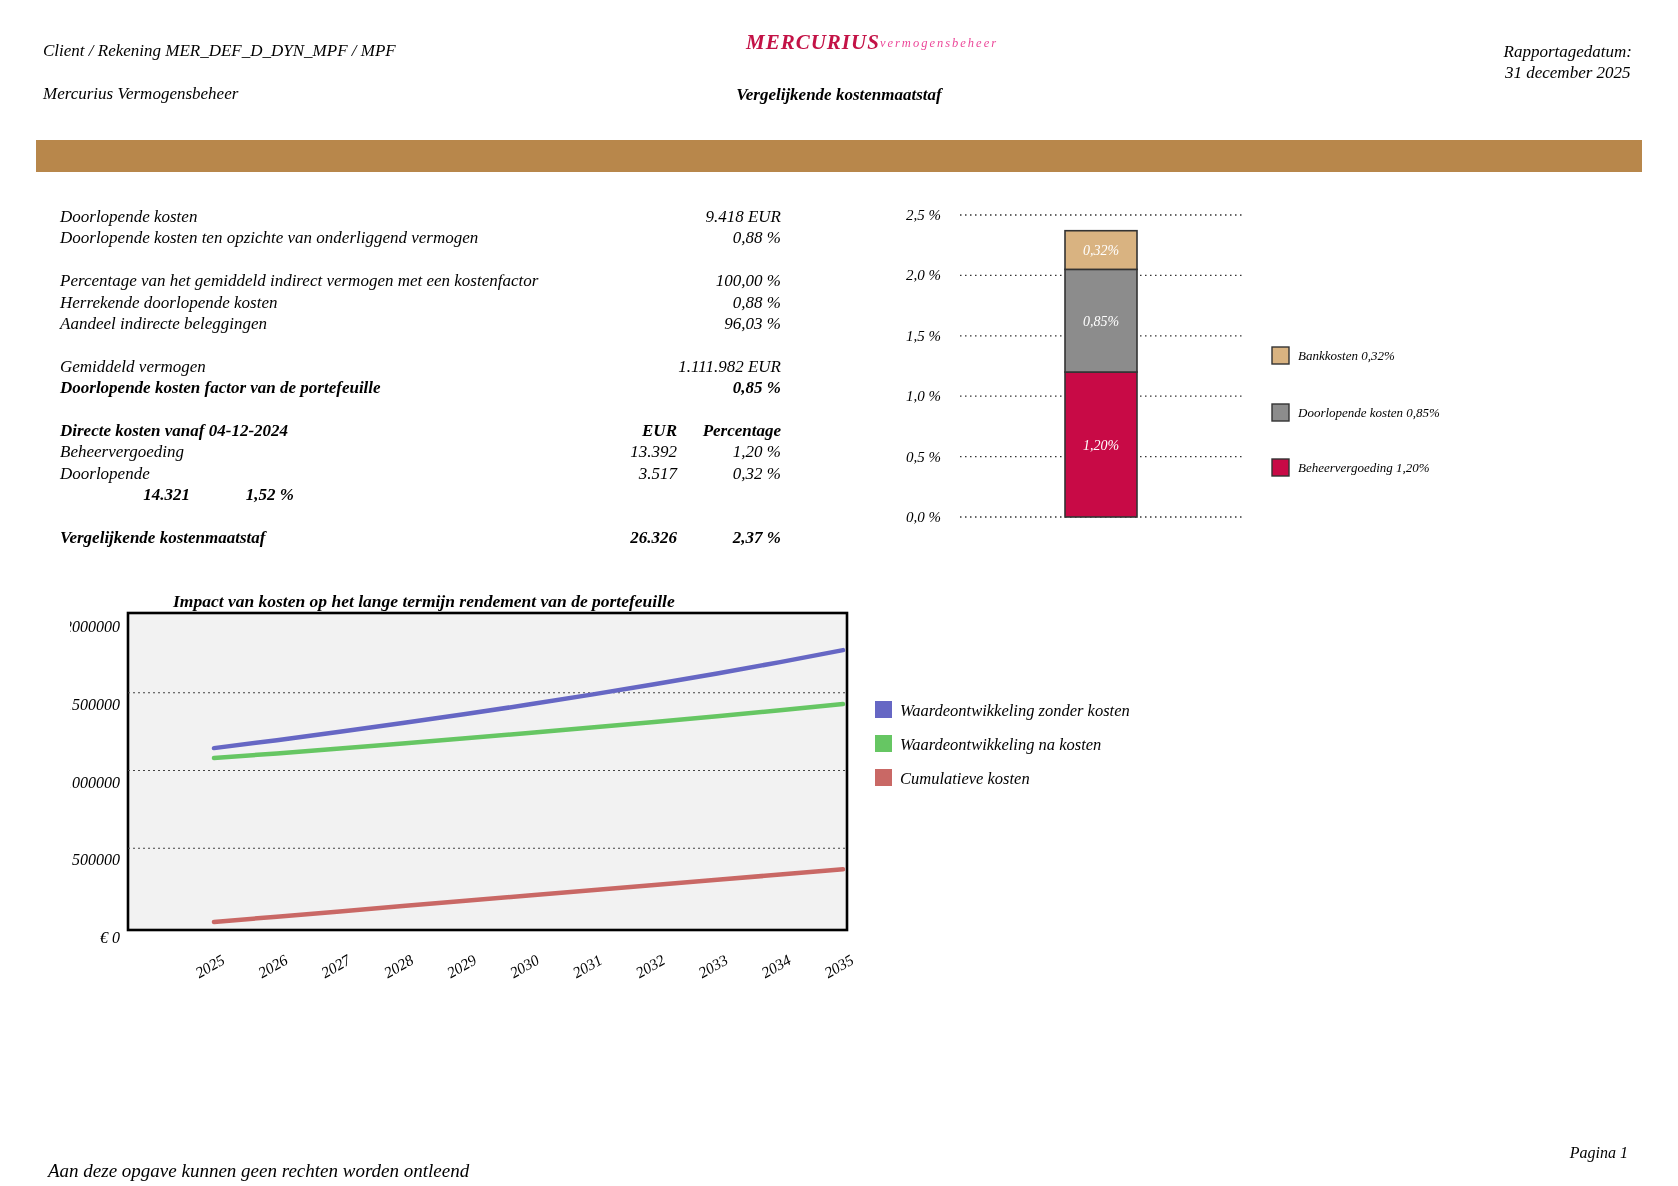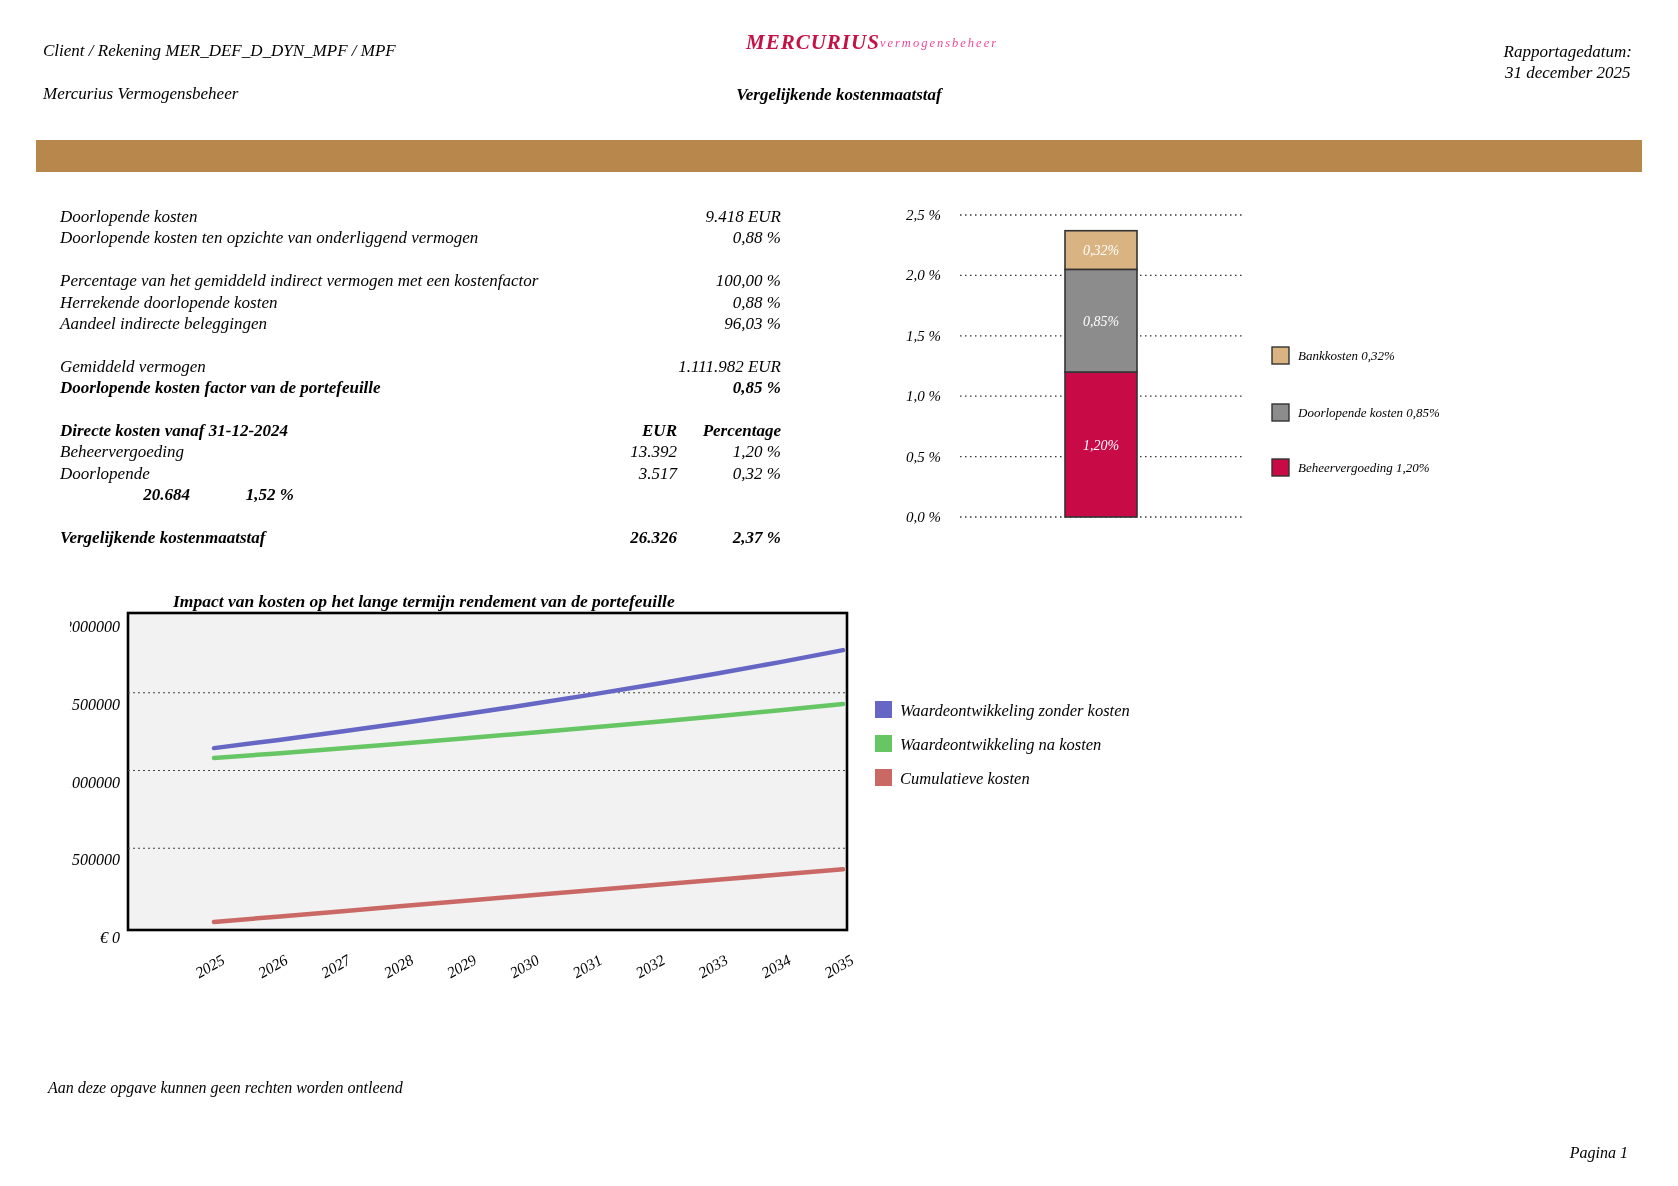--- a/index.html
+++ b/index.html
@@ -18,21 +18,21 @@
   .logo-name{font-size:21px; letter-spacing:1px; color:#C31246; font-weight:600;}
   .logo-sub{font-size:12.5px; letter-spacing:2px; color:#ec4899; margin-top:1px;}
   .report-title{left:689px; top:85px; width:300px; text-align:center; font-weight:bold; font-size:17px;}
   .band{left:36px; top:140px; width:1606px; height:32px; background:#B8874B;}
   .cost-table{left:60px; top:174px; width:721px; font-size:17px;margin-top:32px;}
   .ct-row{display:flex; height:21.4px; line-height:21.4px;}
   .ct-lbl{flex:1; text-align:left; white-space:nowrap;}
   .ct-eur{width:130px; text-align:right;}
   .ct-pct{width:104px; text-align:right;}
   .bold{font-weight:bold;}
-  .footnote{left:48px; top:1079px; font-size:16px;}
+  .footnote{left:48px; top:1160px; font-size:19px;}
   .pagenum{right:50px; top:1144px; font-size:16px;}
   svg text{font-family:"Liberation Serif","DejaVu Serif",serif;}
 </style>
 </head>
 <body>
 
 <div class="page">
 
   <div class="abs hdr-left-1">Client  / Rekening MER_DEF_D_DYN_MPF / MPF</div>
   <div class="abs hdr-left-2">Mercurius Vermogensbeheer</div>
@@ -93,36 +93,36 @@
         <span class="ct-eur"></span>
         <span class="ct-pct">1.111.982 EUR</span>
       </div>
       <div class="ct-row bold">
         <span class="ct-lbl">Doorlopende kosten factor van de portefeuille</span>
         <span class="ct-eur"></span>
         <span class="ct-pct">0,85 %</span>
       </div>
       <div class="ct-row"></div>
       <div class="ct-row bold">
-        <span class="ct-lbl">Directe kosten vanaf 31-12-2024</span>
+        <span class="ct-lbl">Directe kosten vanaf 04-12-2024</span>
         <span class="ct-eur">EUR</span>
         <span class="ct-pct">Percentage</span>
       </div>
       <div class="ct-row">
         <span class="ct-lbl">Beheervergoeding</span>
         <span class="ct-eur">13.392</span>
         <span class="ct-pct">1,20 %</span>
       </div>
       <div class="ct-row">
         <span class="ct-lbl">Doorlopende</span>
         <span class="ct-eur">3.517</span>
         <span class="ct-pct">0,32 %</span>
       </div>
       <div class="ct-row bold">
-        <span class="ct-eur">20.684</span>
+        <span class="ct-eur">14.321</span>
         <span class="ct-pct">1,52 %</span>
       </div>
       <div class="ct-row"></div>
       <div class="ct-row bold">
         <span class="ct-lbl">Vergelijkende kostenmaatstaf</span>
         <span class="ct-eur">26.326</span>
         <span class="ct-pct">2,37 %</span>
       </div>
     </div>
 

